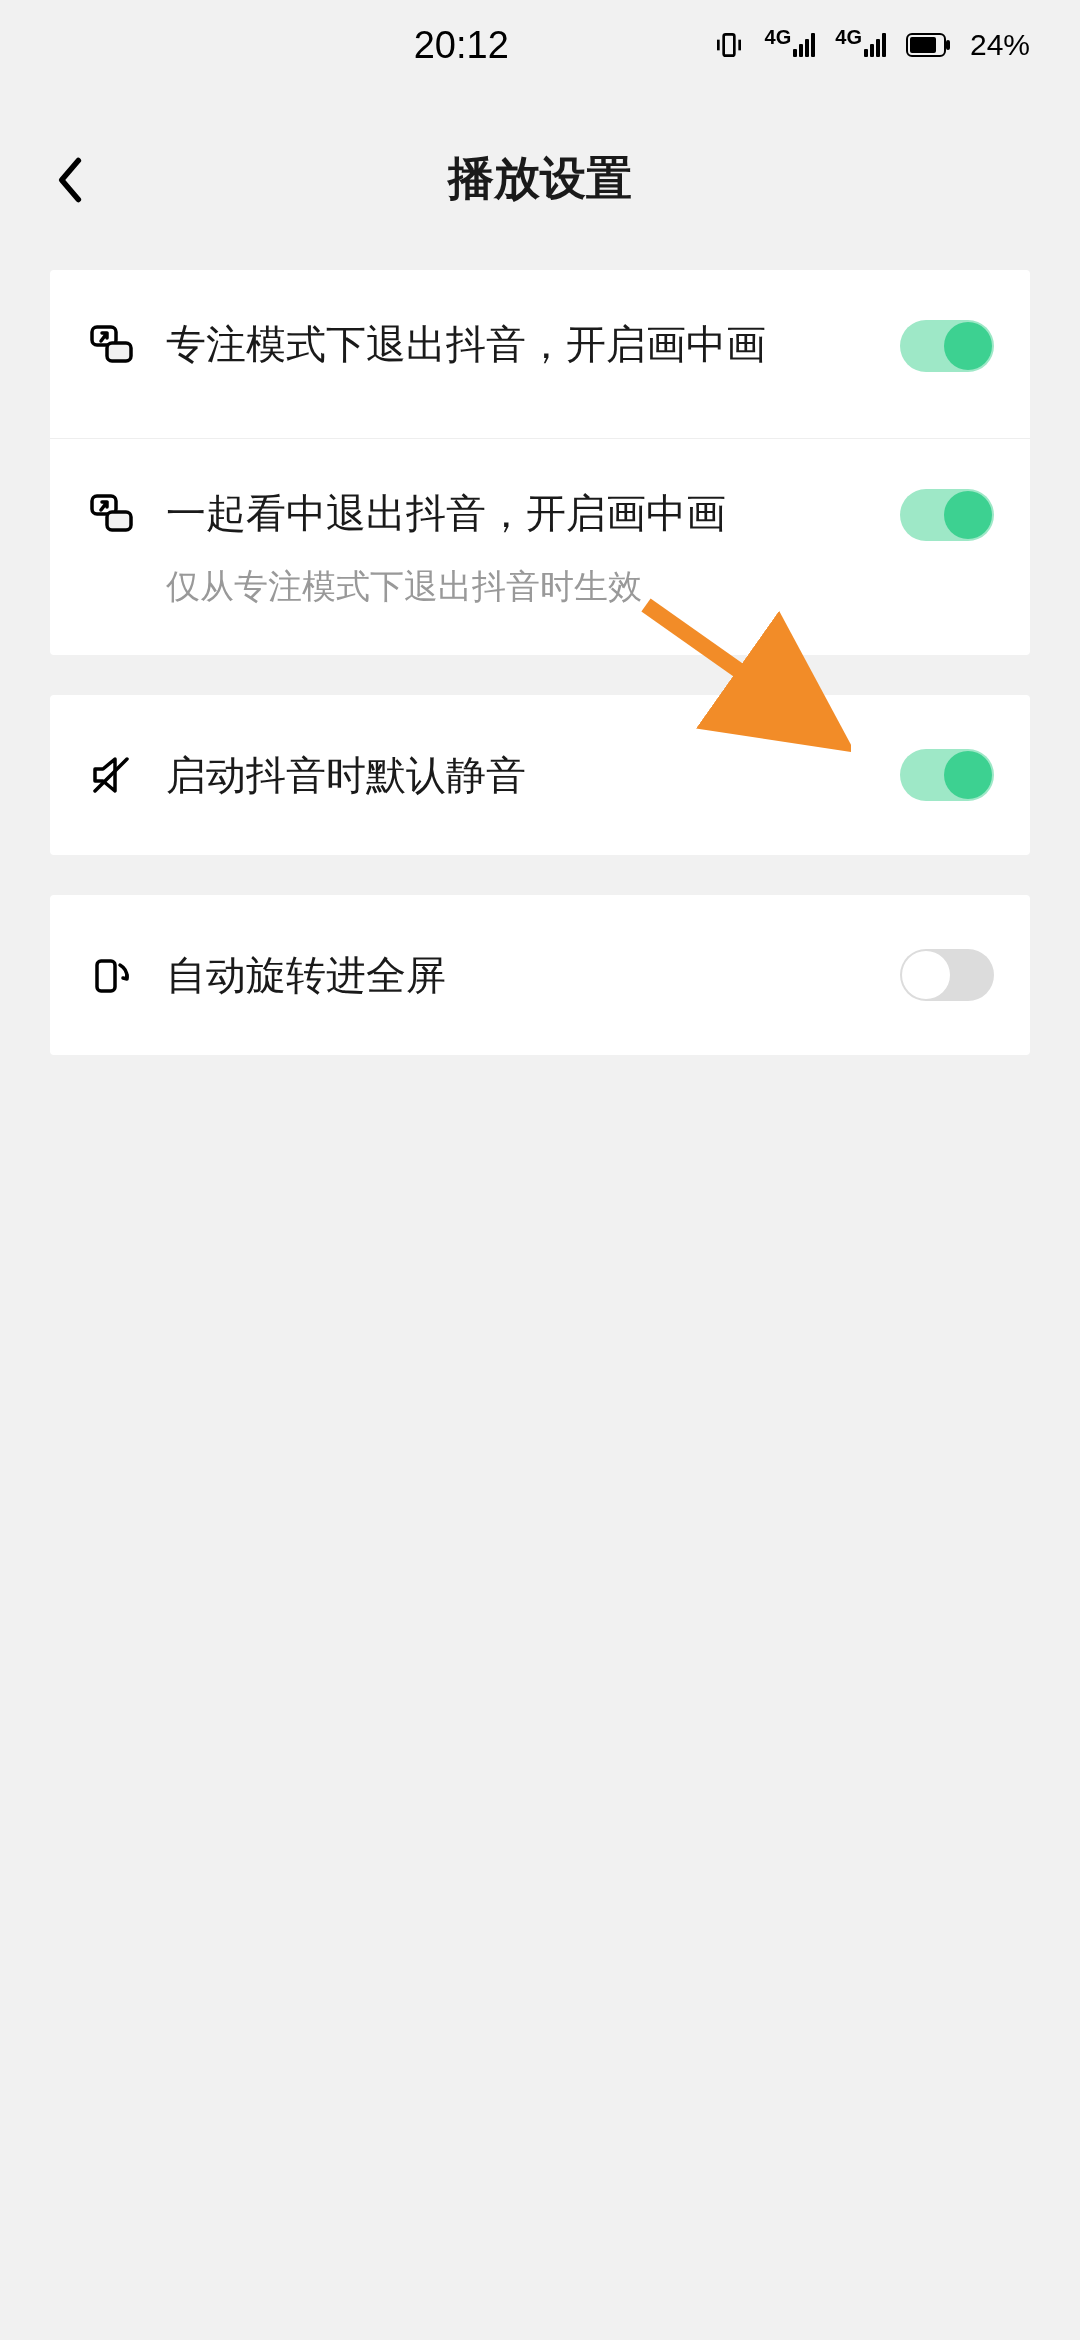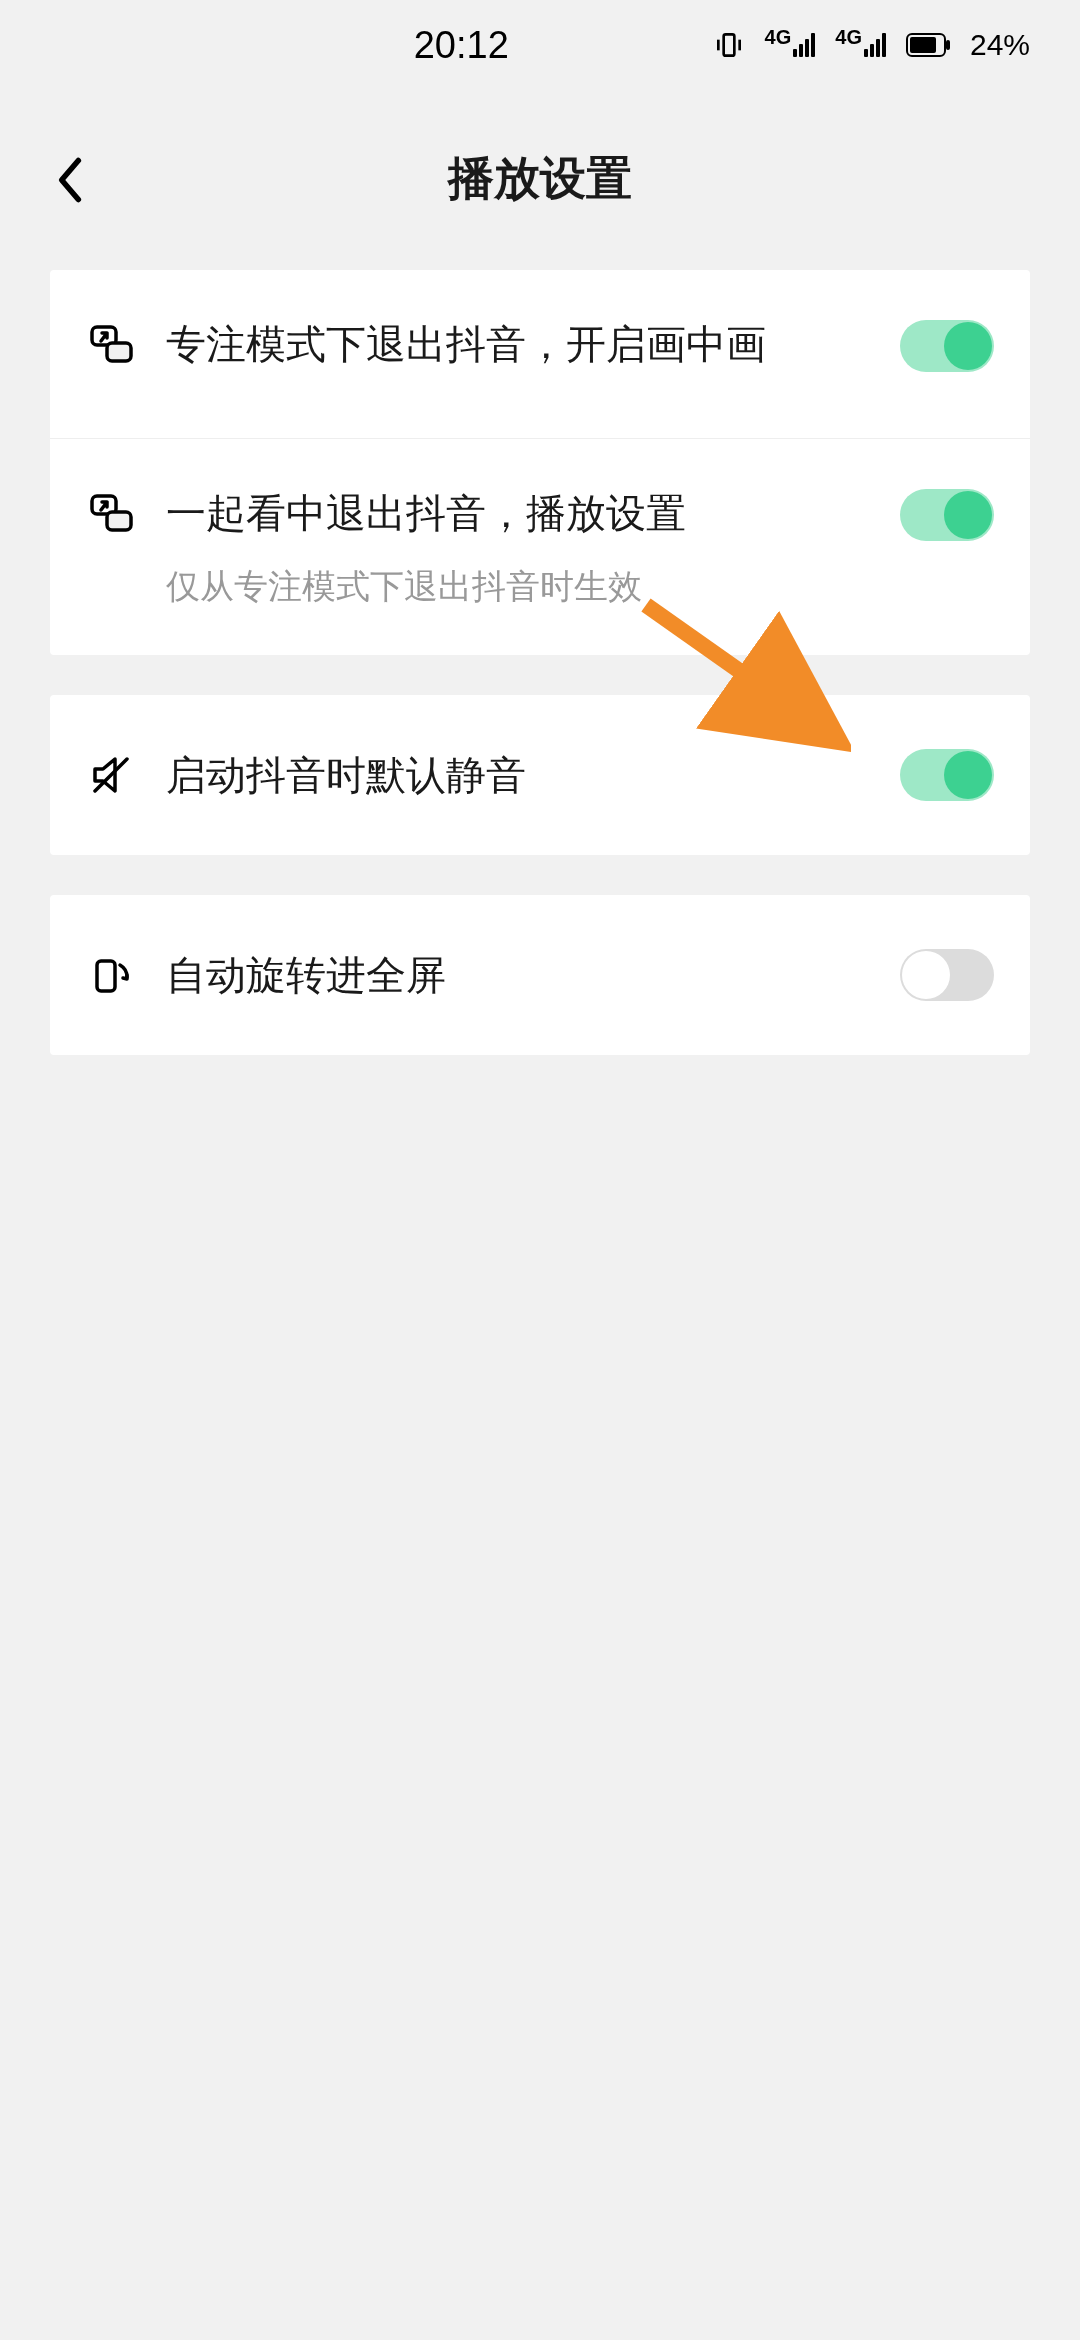--- a/index.html
+++ b/index.html
@@ -262,21 +262,21 @@
     </div>
     <div class="setting-item">
       <div class="item-icon">
         <svg width="48" height="48" viewBox="0 0 48 48" fill="none" stroke="#000" stroke-width="3.5" stroke-linecap="round" stroke-linejoin="round">
           <rect x="5" y="8" width="24" height="18" rx="5"></rect>
           <rect x="20" y="24" width="24" height="18" rx="5" fill="#f1f1f1"></rect>
           <path d="M14 22 L20 14 M20 14 L20 19 M20 14 L15 14"></path>
         </svg>
       </div>
       <div class="item-content">
-        <div class="item-title">一起看中退出抖音，播放设置</div>
+        <div class="item-title">一起看中退出抖音，开启画中画</div>
         <div class="item-subtitle">仅从专注模式下退出抖音时生效</div>
       </div>
       <div class="toggle on">
         <div class="toggle-knob"></div>
       </div>
     </div>
   </div>
 
   <div class="card">
     <div class="setting-item simple">

